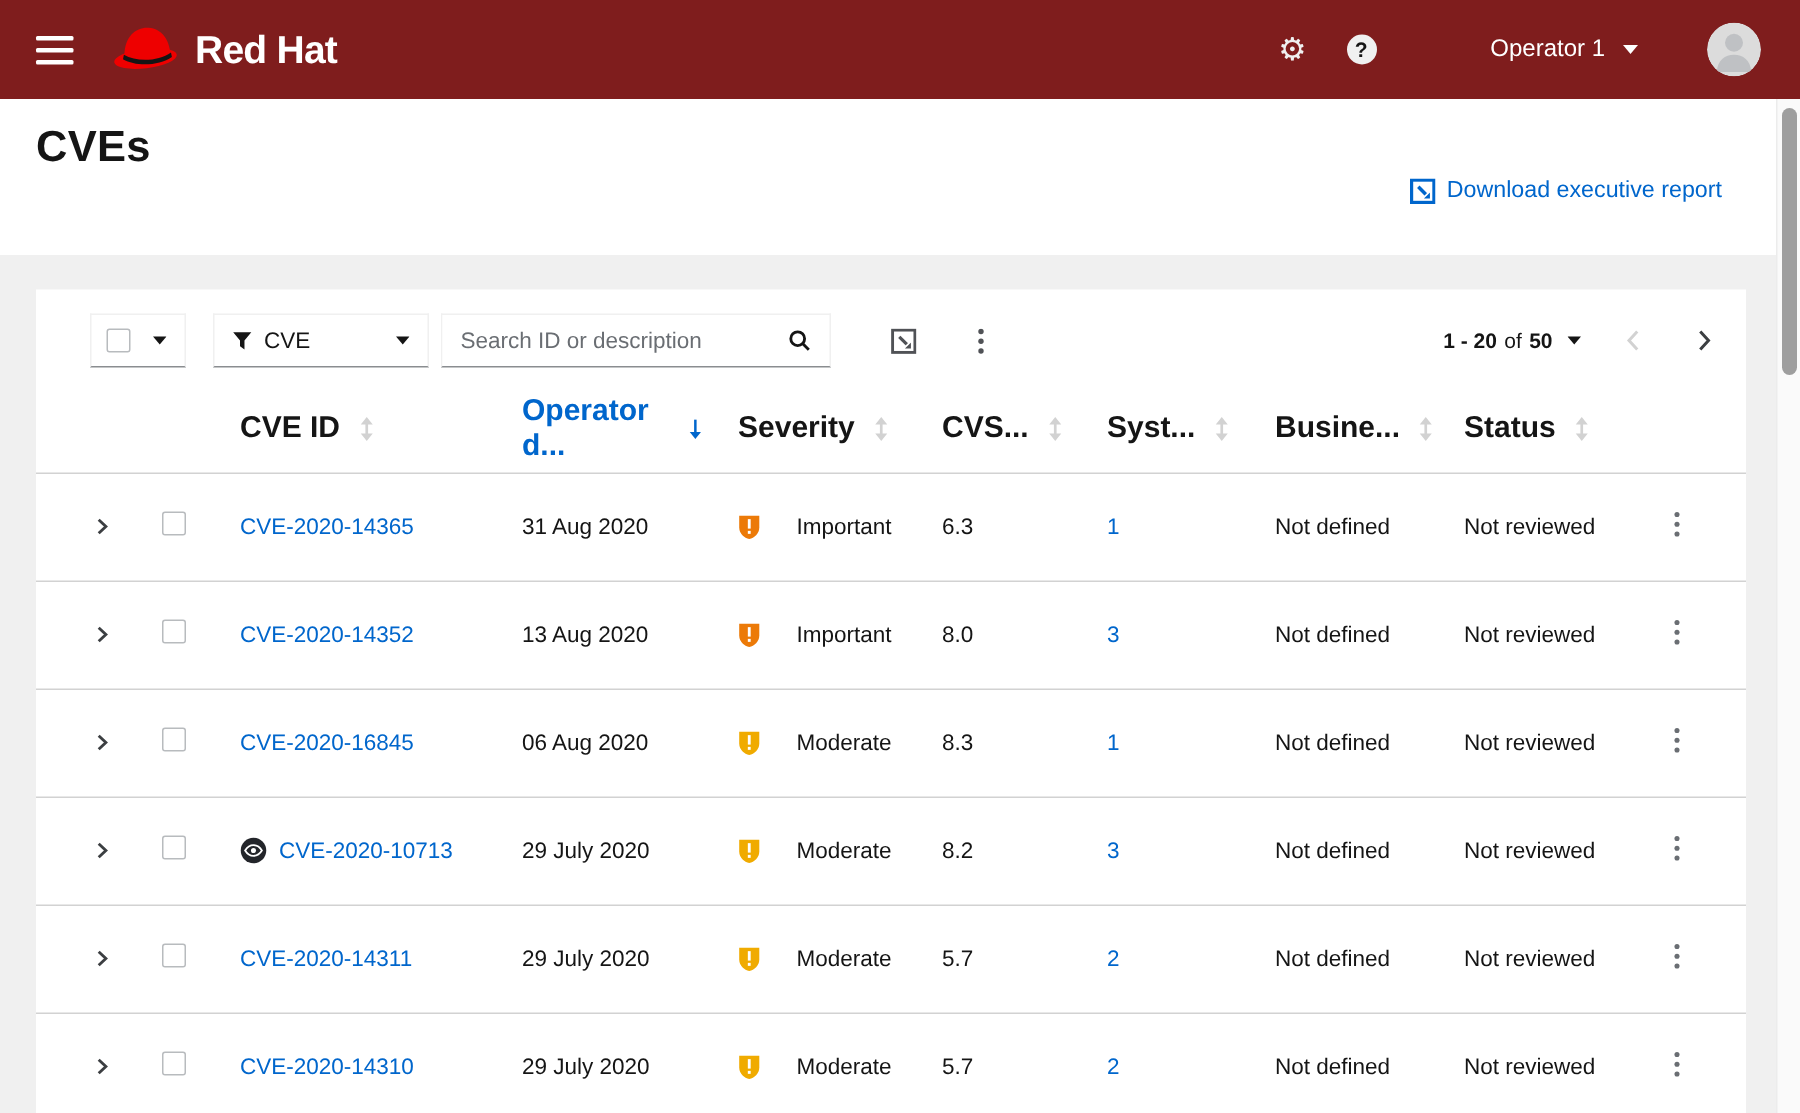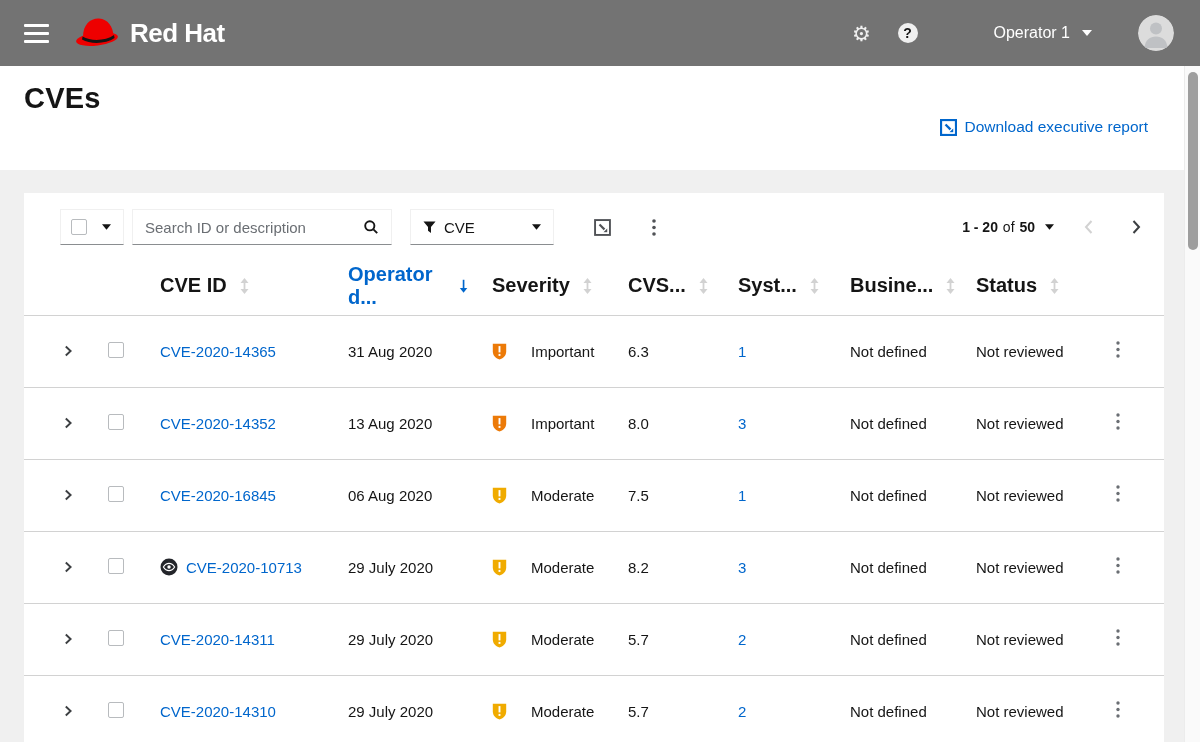--- a/index.html
+++ b/index.html
@@ -5,21 +5,21 @@
   * { box-sizing: border-box; margin: 0; padding: 0; }
   html, body { width: 1200px; height: 742px; overflow: hidden; }
   body {
     font-family: "Liberation Sans", sans-serif;
     background: #f0f0f0;
     position: relative;
     color: #151515;
   }
   
   .masthead {
-    height: 66px; background: #737373;
+    height: 66px; background: #7f1d1d;
     display: flex; align-items: center;
     padding: 0 26px 0 12px;
   }
   .menu-btn {
     width: 48px; height: 48px; background: none; border: none; cursor: pointer;
     display: flex; flex-direction: column; justify-content: center; align-items: center; gap: 5px;
   }
   .menu-btn span { display: block; width: 25px; height: 3px; background: #fff; border-radius: 1px; }
   .brand { display: flex; align-items: center; gap: 10px; margin-left: 14px; }
   .brand-text { color: #fff; font-weight: 700; font-size: 26px; letter-spacing: -0.5px; }
@@ -177,37 +177,37 @@
 <main class="content">
   <div class="card">
 
     <div class="toolbar">
       <div class="ctl bulk-select">
         <input type="checkbox" style="">
         <svg width="9" height="6" viewBox="0 0 10 6">
             <path d="M0 0 L5 6 L10 0 Z" fill="#151515"></path>
           </svg>
       </div>
+      <div class="ctl filter-dd">
+        <svg width="13" height="13" viewBox="0 0 14 14">
+          <path d="M0.5 0.5 H13.5 L8.6 6.4 V13 L5.4 10.6 V6.4 Z" fill="#151515"></path>
+        </svg>
+        <span>CVE</span>
+        <svg class="caret" width="9" height="6" viewBox="0 0 10 6">
+            <path d="M0 0 L5 6 L10 0 Z" fill="#151515"></path>
+          </svg>
+      </div>
       <div class="ctl search-box">
         <input type="text" placeholder="Search ID or description" style="">
         <button class="search-btn">
           <svg width="16" height="16" viewBox="0 0 16 16">
             <circle cx="6.8" cy="6.8" r="4.6" fill="none" stroke="#151515" stroke-width="1.9"></circle>
             <line x1="10.4" y1="10.4" x2="14.2" y2="14.2" stroke="#151515" stroke-width="1.9"></line>
           </svg>
         </button>
-      </div>
-      <div class="ctl filter-dd">
-        <svg width="13" height="13" viewBox="0 0 14 14">
-          <path d="M0.5 0.5 H13.5 L8.6 6.4 V13 L5.4 10.6 V6.4 Z" fill="#151515"></path>
-        </svg>
-        <span>CVE</span>
-        <svg class="caret" width="9" height="6" viewBox="0 0 10 6">
-            <path d="M0 0 L5 6 L10 0 Z" fill="#151515"></path>
-          </svg>
       </div>
       <button class="tb-icon-btn tb-export">
         <svg width="17" height="17" viewBox="0 0 16 16">
           <rect x="1" y="1" width="14" height="14" fill="none" stroke="#505256" stroke-width="1.8"></rect>
           <line x1="5.2" y1="5.2" x2="10" y2="10" stroke="#ffffff" stroke-width="5"></line>
           <line x1="5.2" y1="5.2" x2="10" y2="10" stroke="#505256" stroke-width="2"></line>
           <path d="M13 13 L13 7.6 L7.6 13 Z" fill="#505256" stroke="#ffffff" stroke-width="1"></path>
         </svg>
       </button>
       <button class="tb-icon-btn tb-kebab">
@@ -443,21 +443,21 @@
         <span style="display:flex;">
           <svg width="15" height="17" viewBox="0 0 15 17">
             <path class="shield-path" d="M0.8 0.8 H14.2 V8.5 C14.2 13 10.8 15.5 7.5 16.4 C4.2 15.5 0.8 13 0.8 8.5 Z" fill="#f0ab00"></path>
             <rect x="6.55" y="3.1" width="1.9" height="6.3" fill="#ffffff"></rect>
             <rect x="6.55" y="10.9" width="1.9" height="2" fill="#ffffff"></rect>
           </svg>
         </span>
         <span>Moderate</span>
       </span>
     </td>
-    <td>7.5</td>
+    <td>8.3</td>
     <td><a class="link">1</a></td>
     <td>Not defined</td>
     <td>Not reviewed</td>
     <td class="td-kebab">
       <button class="kebab-btn">
         <svg width="4" height="17" viewBox="0 0 4 17">
           <circle cx="2" cy="2" r="1.7" fill="#6a6e73"></circle>
                   <circle cx="2" cy="8.5" r="1.7" fill="#6a6e73"></circle>
                   <circle cx="2" cy="15" r="1.7" fill="#6a6e73"></circle>
         </svg>

